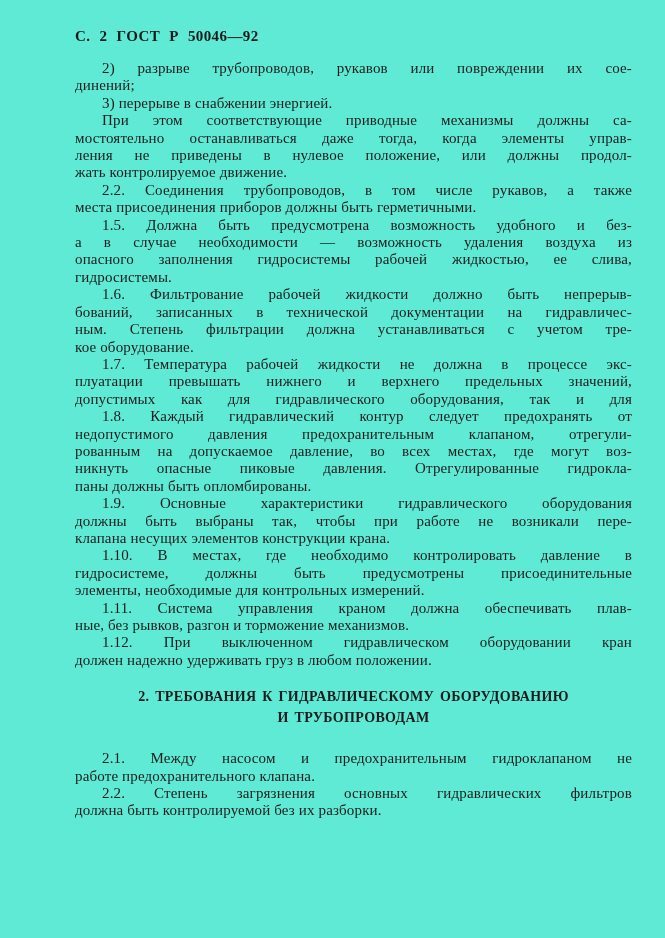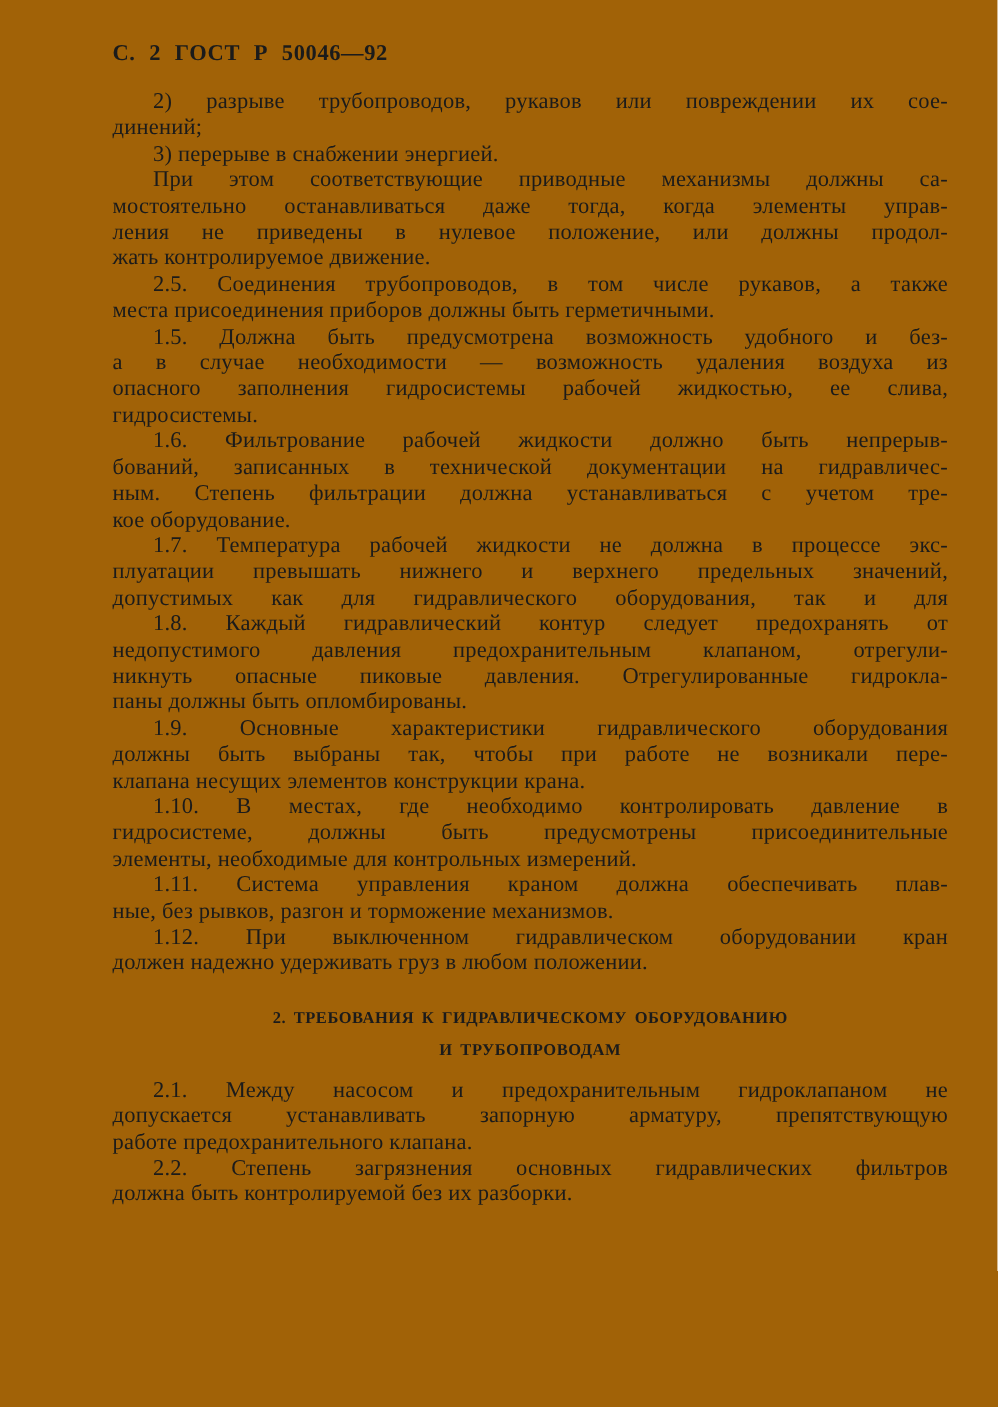--- a/index.html
+++ b/index.html
@@ -1,21 +1,21 @@
 <!DOCTYPE html>
 <html lang="ru"><head>
 <meta charset="utf-8">
 <style>
   * { margin: 0; padding: 0; box-sizing: border-box; }
   html, body { background: #ffffff; }
   .page {
     position: relative;
     width: 665px;
     height: 938px;
-    background: #a16207;
+    background: #5eead4;
     overflow: hidden;
     font-family: "Liberation Serif", "DejaVu Serif", serif;
     color: #1b1b1b;
   }
   .running-header {
     position: absolute;
     left: 75px;
     top: 28px;
     font-size: 15px;
     font-weight: bold;
@@ -33,24 +33,24 @@
   .para .ln {
     line-height: 17.4px;
     letter-spacing: 0.15px;
   }
   .para .ln:first-child { padding-left: 27px; }
   .jst {
     text-align: justify;
     text-align-last: justify;
   }
   .heading {
-    margin: 17px 0 8px 0;
+    margin: 17px 0 22px 0;
     text-align: center;
     font-weight: bold;
-    font-size: 11px;
+    font-size: 14px;
   }
   .heading .ln {
     line-height: 21px;
     letter-spacing: 0.35px;
     word-spacing: 2px;
   }
 </style>
 </head>
 <body>
 
@@ -64,21 +64,21 @@
       <div class="para">
         <div class="ln">3) перерыве в снабжении энергией.</div>
       </div>
       <div class="para">
         <div class="ln jst">При этом соответствующие приводные механизмы должны са-</div>
         <div class="ln jst">мостоятельно останавливаться даже тогда, когда элементы управ-</div>
         <div class="ln jst">ления не приведены в нулевое положение, или должны продол-</div>
         <div class="ln">жать контролируемое движение.</div>
       </div>
       <div class="para">
-        <div class="ln jst">2.5. Соединения трубопроводов, в том числе рукавов, а также</div>
+        <div class="ln jst">2.2. Соединения трубопроводов, в том числе рукавов, а также</div>
         <div class="ln">места присоединения приборов должны быть герметичными.</div>
       </div>
       <div class="para">
         <div class="ln jst">1.5. Должна быть предусмотрена возможность удобного и без-</div>
         <div class="ln jst">а в случае необходимости — возможность удаления воздуха из</div>
         <div class="ln jst">опасного заполнения гидросистемы рабочей жидкостью, ее слива,</div>
         <div class="ln">гидросистемы.</div>
       </div>
       <div class="para">
         <div class="ln jst">1.6. Фильтрование рабочей жидкости должно быть непрерыв-</div>
@@ -87,20 +87,21 @@
         <div class="ln">кое оборудование.</div>
       </div>
       <div class="para">
         <div class="ln jst">1.7. Температура рабочей жидкости не должна в процессе экс-</div>
         <div class="ln jst">плуатации превышать нижнего и верхнего предельных значений,</div>
         <div class="ln jst">допустимых как для гидравлического оборудования, так и для</div>
       </div>
       <div class="para">
         <div class="ln jst">1.8. Каждый гидравлический контур следует предохранять от</div>
         <div class="ln jst">недопустимого давления предохранительным клапаном, отрегули-</div>
+        <div class="ln jst">рованным на допускаемое давление, во всех местах, где могут воз-</div>
         <div class="ln jst">никнуть опасные пиковые давления. Отрегулированные гидрокла-</div>
         <div class="ln">паны должны быть опломбированы.</div>
       </div>
       <div class="para">
         <div class="ln jst">1.9. Основные характеристики гидравлического оборудования</div>
         <div class="ln jst">должны быть выбраны так, чтобы при работе не возникали пере-</div>
         <div class="ln">клапана несущих элементов конструкции крана.</div>
       </div>
       <div class="para">
         <div class="ln jst">1.10. В местах, где необходимо контролировать давление в</div>
@@ -114,21 +115,20 @@
       <div class="para">
         <div class="ln jst">1.12. При выключенном гидравлическом оборудовании кран</div>
         <div class="ln">должен надежно удерживать груз в любом положении.</div>
       </div>
       <div class="heading">
         <div class="ln">2. ТРЕБОВАНИЯ К ГИДРАВЛИЧЕСКОМУ ОБОРУДОВАНИЮ</div>
         <div class="ln">И ТРУБОПРОВОДАМ</div>
       </div>
       <div class="para">
         <div class="ln jst">2.1. Между насосом и предохранительным гидроклапаном не</div>
-        <div class="ln jst">допускается устанавливать запорную арматуру, препятствующую</div>
         <div class="ln">работе предохранительного клапана.</div>
       </div>
       <div class="para">
         <div class="ln jst">2.2. Степень загрязнения основных гидравлических фильтров</div>
         <div class="ln">должна быть контролируемой без их разборки.</div>
       </div>
     </div>
 </div>
 
 </body></html>

